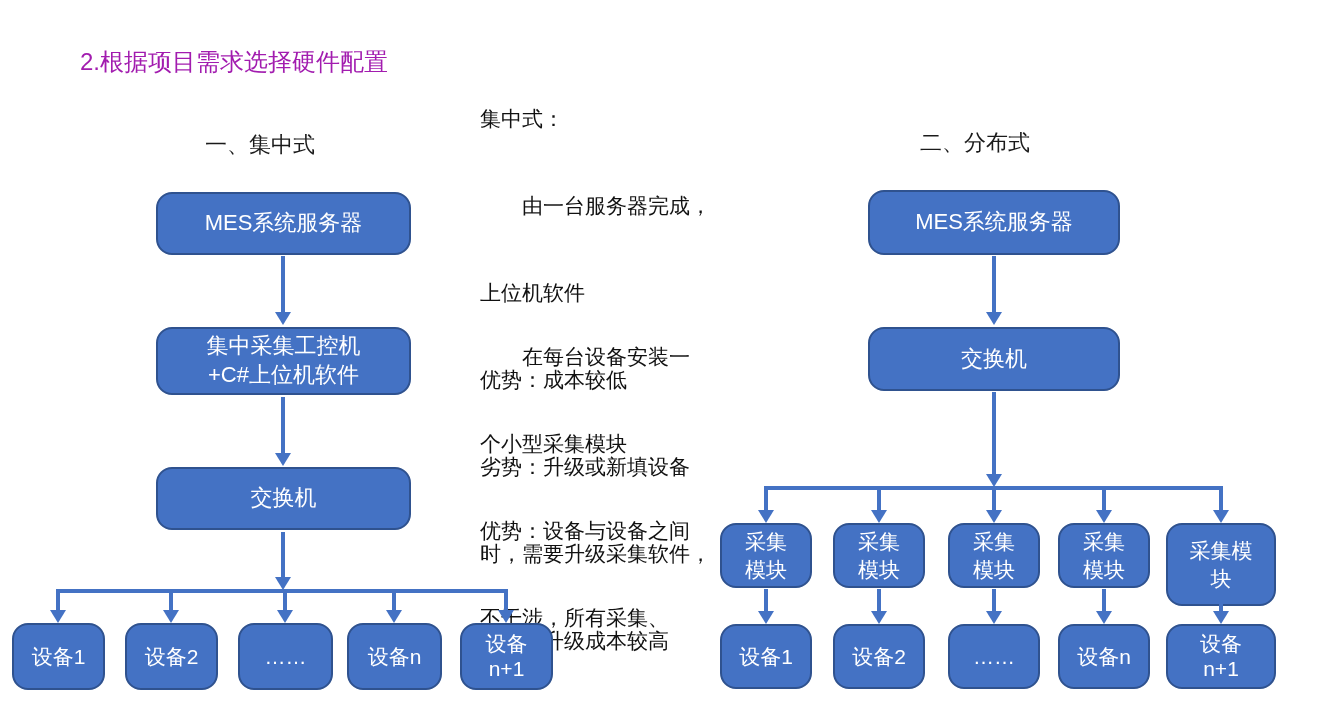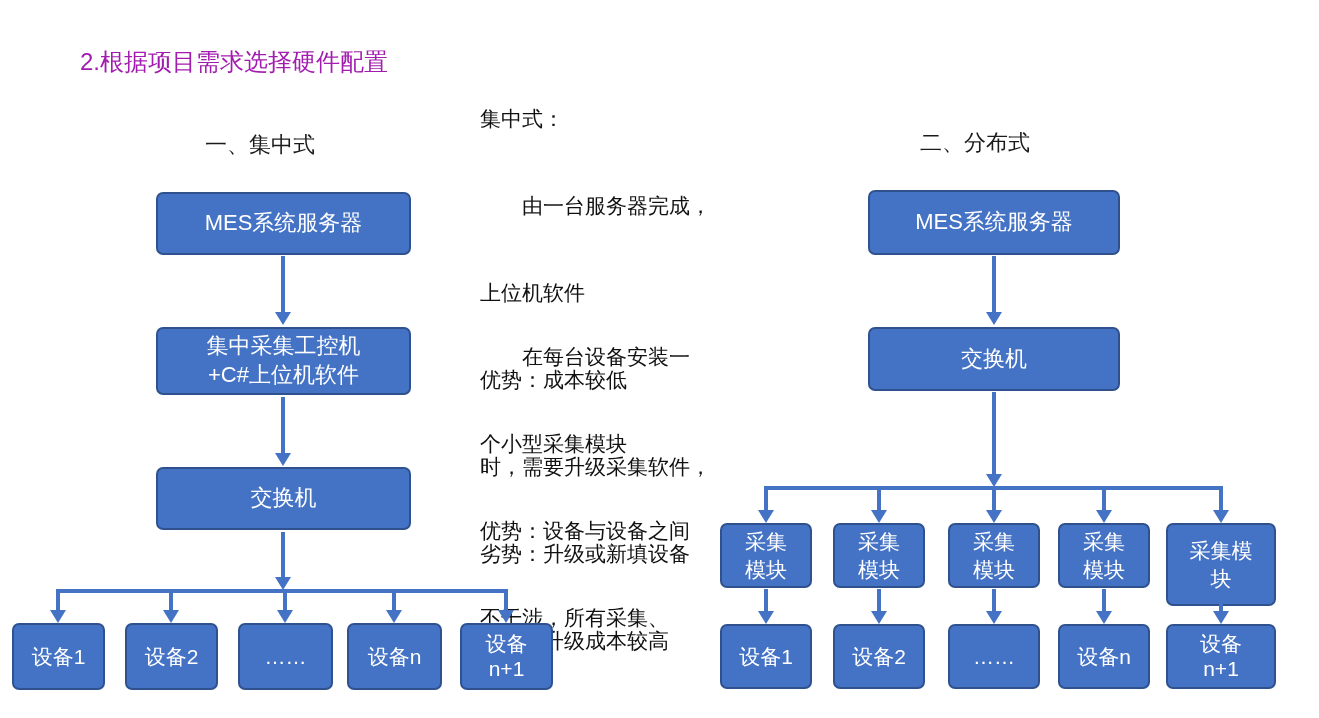--- a/index.html
+++ b/index.html
@@ -5,21 +5,21 @@
   html,body { margin:0; padding:0; background:#ffffff; }
   .canvas {
     position:relative; width:1319px; height:718px; background:#ffffff; overflow:hidden;
     font-family:"Liberation Sans", sans-serif; color:#000;
   }
   .heading { position:absolute; font-size:24px; color:#a21caf; }
   .section-title { position:absolute; font-size:22px; color:#1a1a1a; }
   .note-block { position:absolute; font-size:21px; line-height:29px; white-space:pre; color:#111; }
   .node {
     position:absolute; box-sizing:border-box;
-    background:#4472C4; border:2px solid #2F528F; border-radius:7px;
+    background:#4472C4; border:2px solid #2F528F; border-radius:16px;
     color:#ffffff; display:flex; align-items:center; justify-content:center;
     text-align:center; white-space:pre-line; font-size:21px; line-height:1.3;
   }
   .node.big { font-size:22px; }
   .vline { position:absolute; width:4px; background:#4472C4; }
   .hline { position:absolute; height:4px; background:#4472C4; }
   .ahead {
     position:absolute; width:0; height:0;
     border-left:8px solid transparent; border-right:8px solid transparent;
     border-top:13px solid #4472C4;
@@ -32,22 +32,22 @@
 
   <div class="heading" style="left:80px; top:46px;">2.根据项目需求选择硬件配置</div>
   <div class="section-title" style="left:205px; top:130px;">一、集中式</div>
   <div class="section-title" style="left:920px; top:128px;">二、分布式</div>
 
   <div class="note-block" style="left:480px; top:46px;">
     <div>集中式：</div>
     <div>　　由一台服务器完成，</div>
     <div>上位机软件</div>
     <div>优势：成本较低</div>
+    <div>劣势：升级或新填设备</div>
     <div>时，需要升级采集软件，</div>
-    <div>劣势：升级或新填设备</div>
     <div>维护和升级成本较高</div>
   </div>
 
   <div class="note-block" style="left:480px; top:284px;">
     <div>　　在每台设备安装一</div>
     <div>个小型采集模块</div>
     <div>优势：设备与设备之间</div>
     <div>不干涉，所有采集、</div>
     
     

